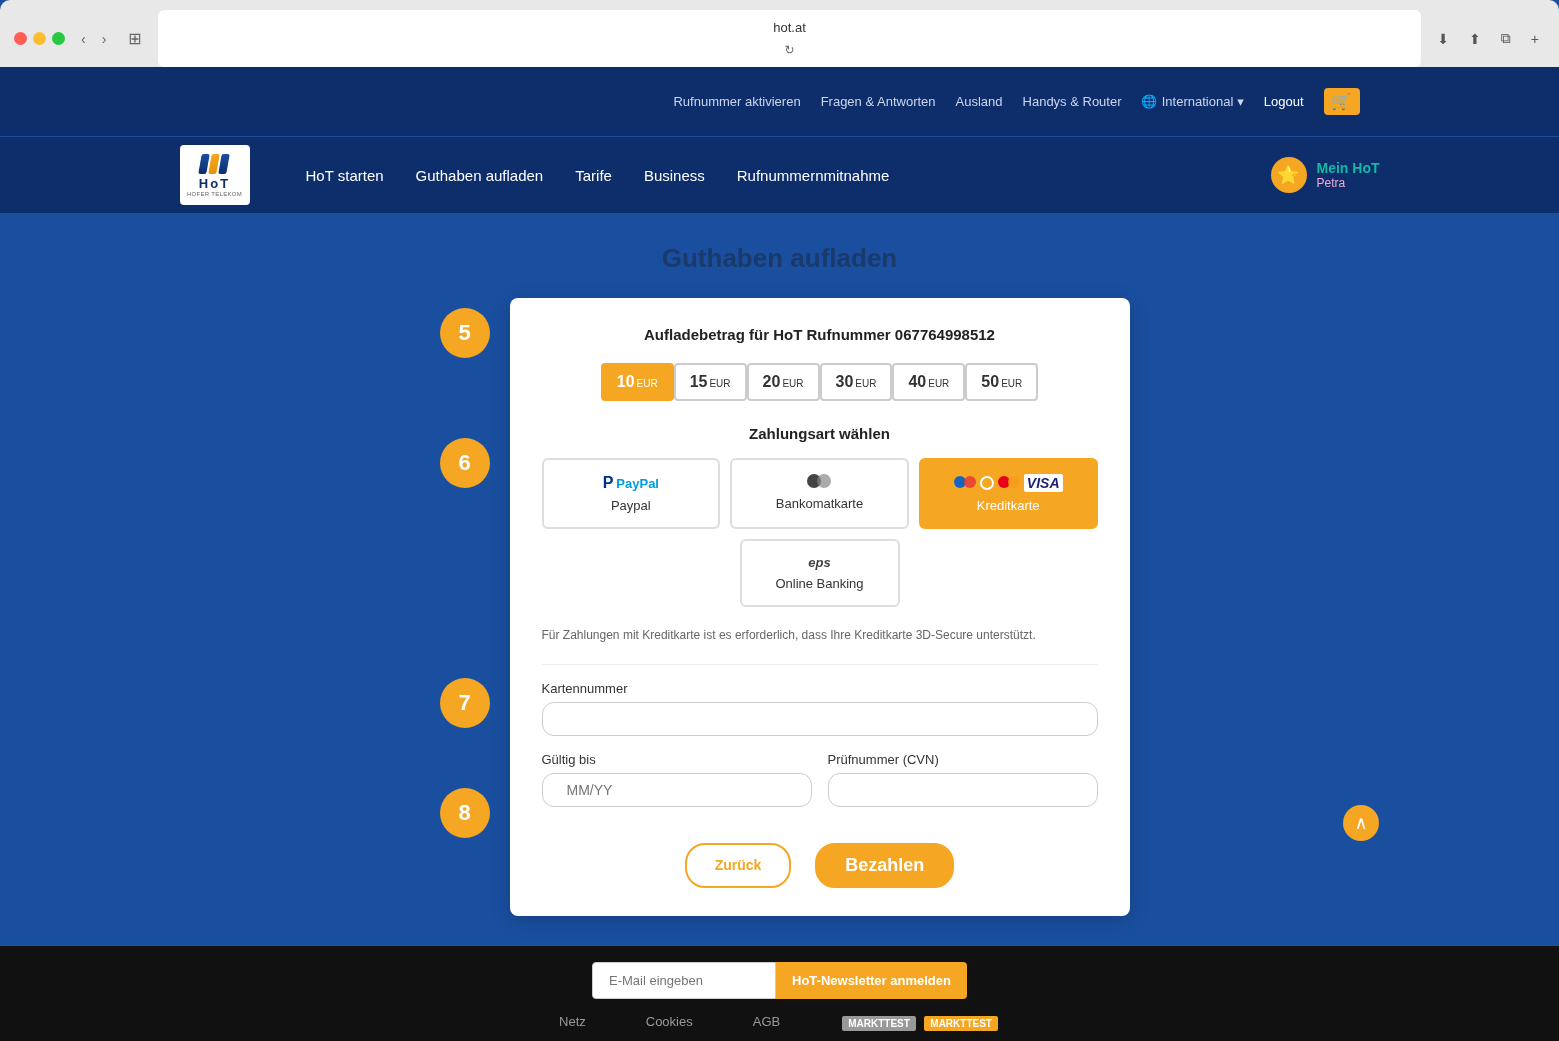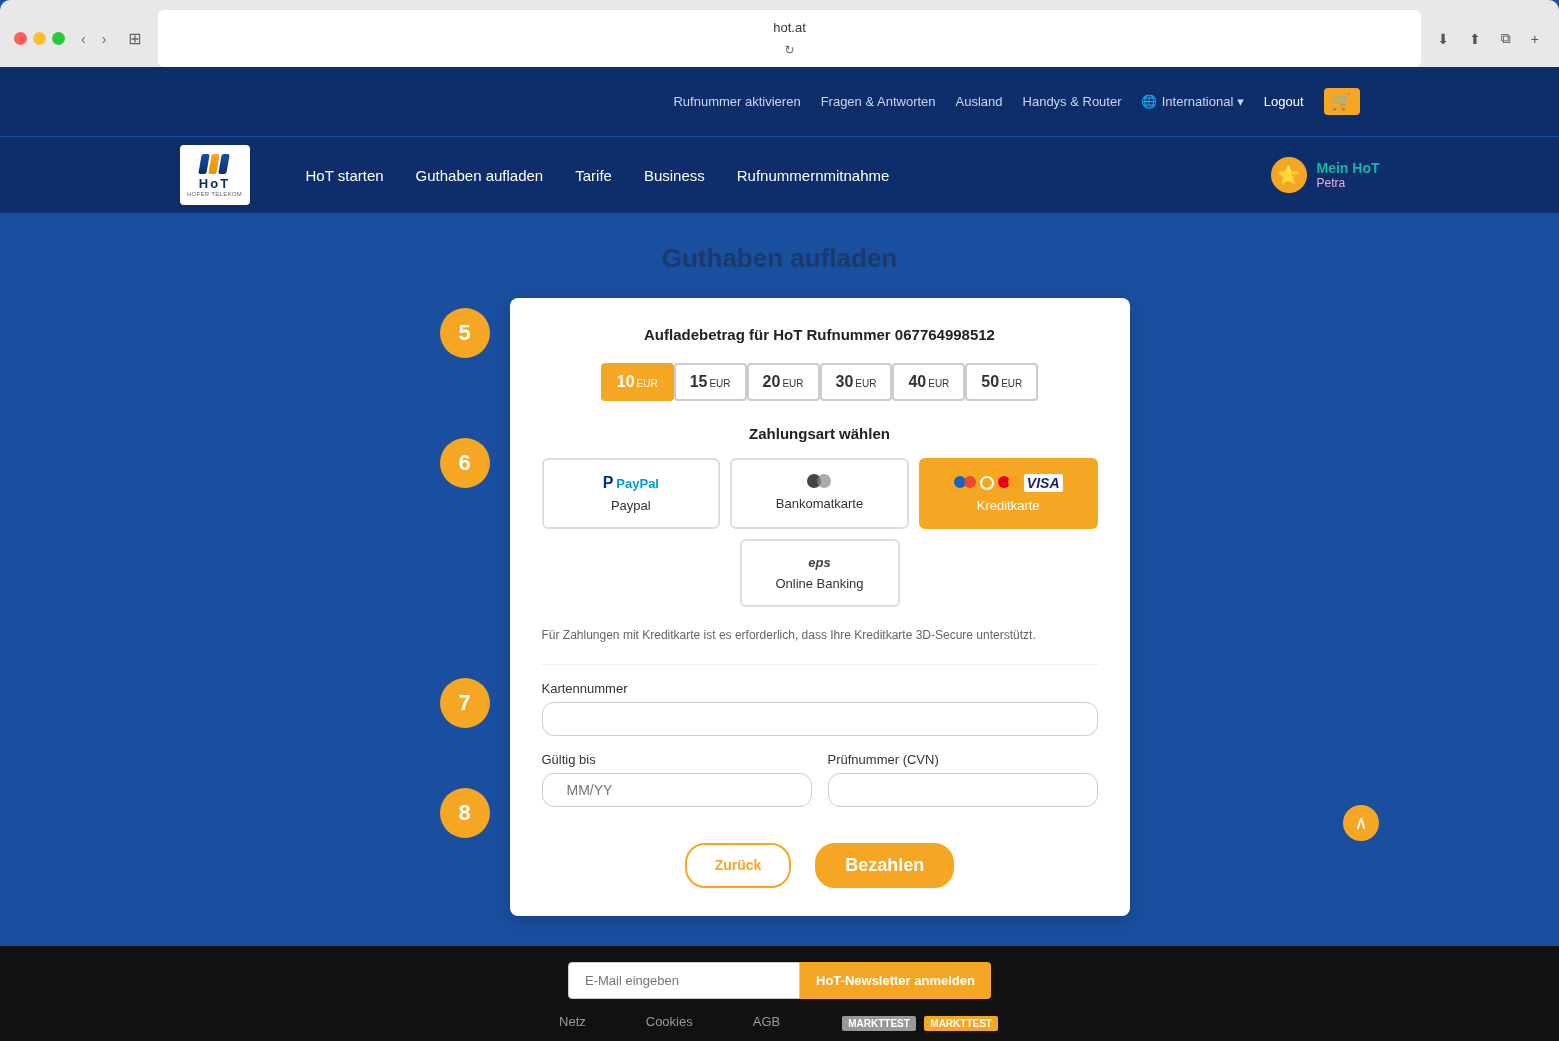--- a/index.html
+++ b/index.html
@@ -381,21 +381,21 @@
       display: flex;
       justify-content: center;
       gap: 0;
       margin-bottom: 14px;
     }
     .newsletter-input {
       padding: 10px 16px;
       border: 1px solid #ccc;
       border-radius: 4px 0 0 4px;
       font-size: 13px;
-      width: 232px;
+      width: 184px;
     }
     .newsletter-btn {
       background: #f5a623;
       color: white;
       border: none;
       padding: 10px 16px;
       font-size: 13px;
       font-weight: bold;
       cursor: pointer;
       border-radius: 0 4px 4px 0;

